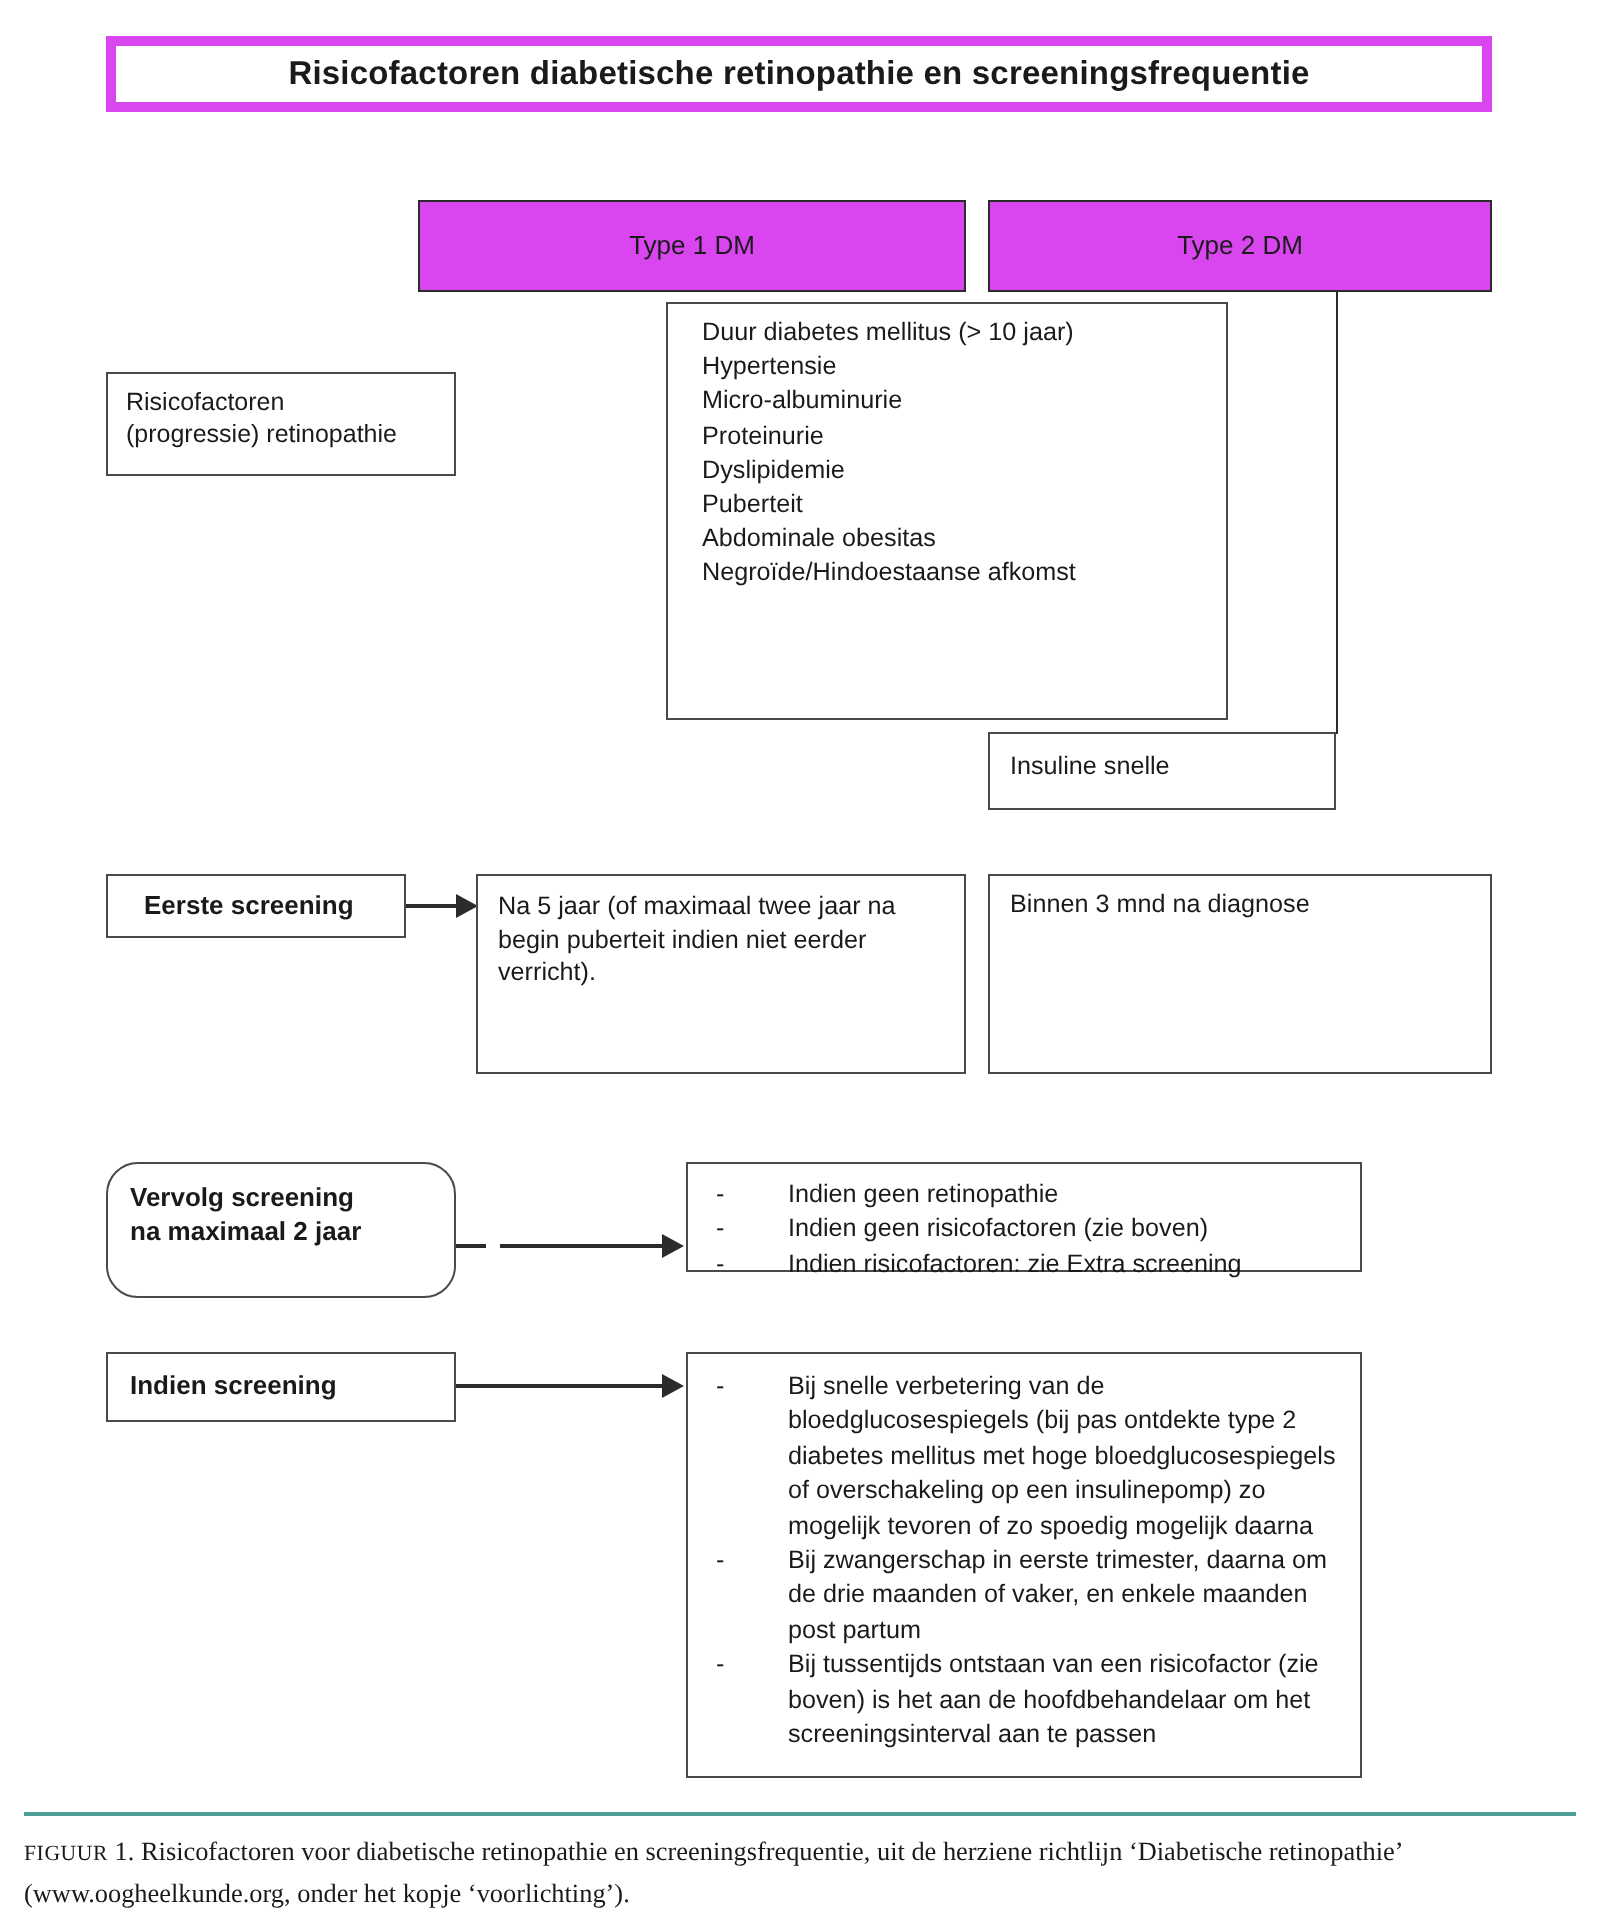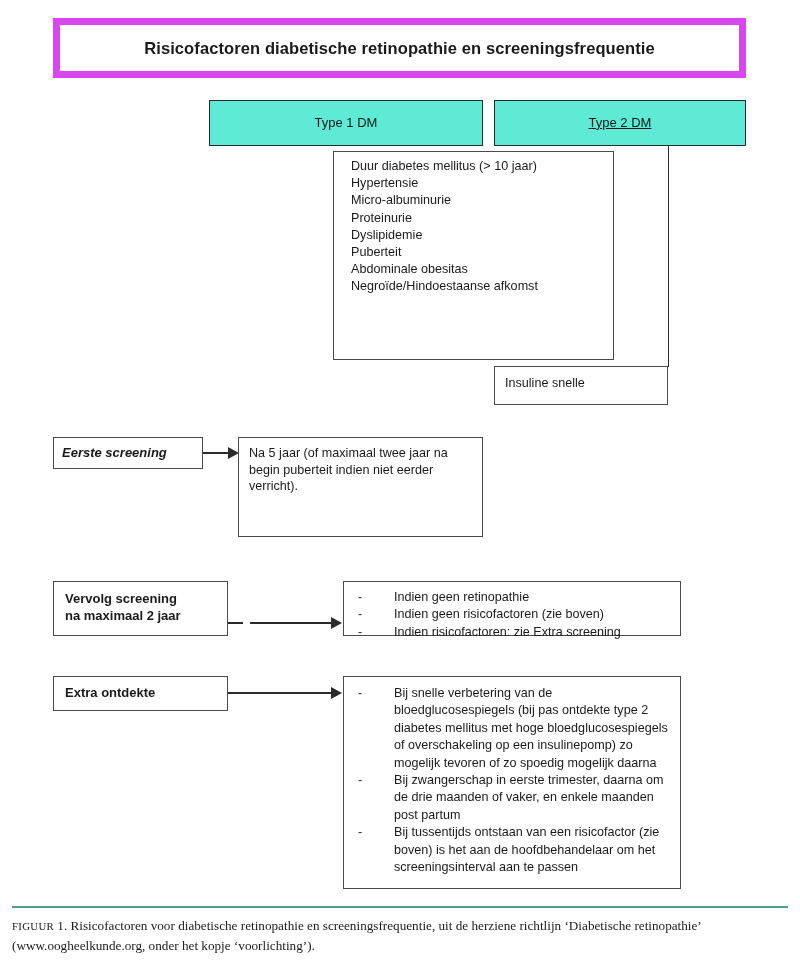--- a/index.html
+++ b/index.html
@@ -24,34 +24,34 @@
   .box {
     position: absolute;
     box-sizing: border-box;
     border: 1px solid #4a4a4a;
     background: #ffffff;
     font-size: 12.5px;
     line-height: 1.27;
     color: #1a1a1a;
   }
   .box.gray {
-    background: #5eead4;
+    background: #d946ef;
     border: 1px solid #2b2b2b;
   }
   .pad {
     padding: 6px 9px;
   }
 
   
   #title-box {
     left: 53px;
     top: 18px;
     width: 693px;
-    height: 60px;
-    border: 7px solid #d946ef;
+    height: 38px;
+    border: 5px solid #d946ef;
     display: flex;
     align-items: center;
     justify-content: center;
   }
   #title-text {
     font-size: 16.5px;
     font-weight: bold;
     letter-spacing: 0.1px;
     text-align: center;
   }
@@ -67,21 +67,20 @@
     justify-content: center;
   }
   #type2-box {
     left: 494px;
     top: 100px;
     width: 252px;
     height: 46px;
     display: flex;
     align-items: center;
     justify-content: center;
-    text-decoration: underline;
   }
   .colhead-text {
     font-size: 13px;
   }
 
   
   #riskfactor-label-box {
     left: 53px;
     top: 186px;
     width: 175px;
@@ -130,22 +129,21 @@
   .vline { width: 1px; }
 
   
   #eerste-label-box {
     left: 53px;
     top: 437px;
     width: 150px;
     height: 32px;
     display: flex;
     align-items: center;
-    padding-left: 8px;
-    font-style: italic;
+    padding-left: 18px;
   }
   #eerste-label-text {
     font-size: 13px;
     font-weight: bold;
   }
   #eerste-left-box {
     left: 238px;
     top: 437px;
     width: 245px;
     height: 100px;
@@ -162,22 +160,23 @@
     height: 100px;
     padding: 7px 10px 0 10px;
   }
   #eerste-right-text { font-size: 12.6px; }
 
   
   #vervolg-label-box {
     left: 53px;
     top: 581px;
     width: 175px;
-    height: 55px;
+    height: 68px;
     padding: 9px 0 0 11px;
+    border-radius: 16px;
   }
   #vervolg-label-text {
     font-size: 13px;
     font-weight: bold;
     white-space: pre-line;
     line-height: 1.3;
   }
   #vervolg-content-box {
     left: 343px;
     top: 581px;
@@ -278,20 +277,24 @@
     <div id="title-text">Risicofactoren diabetische retinopathie en screeningsfrequentie</div>
   </div>
 
   <div class="box gray" id="type1-box">
     <span class="colhead-text">Type 1 DM</span>
   </div>
   <div class="box gray" id="type2-box">
     <span class="colhead-text">Type 2 DM</span>
   </div>
 
+  <div class="box pad" id="riskfactor-label-box">
+    <div id="riskfactor-label-text">Risicofactoren
+(progressie) retinopathie</div>
+  </div>
 
   <div class="box" id="riskfactor-list-box">
     <ul id="riskfactor-list">
       <li>Duur diabetes mellitus (&gt; 10 jaar)</li>
       <li>Hypertensie</li>
       <li>Micro-albuminurie</li>
       <li>Proteinurie</li>
       <li>Dyslipidemie</li>
       <li>Puberteit</li>
       <li>Abdominale obesitas</li>
@@ -308,40 +311,43 @@
   <div class="box" id="eerste-label-box">
     <span id="eerste-label-text">Eerste screening</span>
   </div>
 
   <div class="arrow-line" style="left:203px; top:452px; width:27px;"></div>
   <div class="arrow-head" style="left:228px; top:447px;"></div>
 
   <div class="box" id="eerste-left-box">
     <div id="eerste-left-text">Na 5 jaar (of maximaal twee jaar na begin puberteit indien niet eerder verricht).</div>
   </div>
+  <div class="box" id="eerste-right-box">
+    <div id="eerste-right-text">Binnen 3 mnd na diagnose</div>
+  </div>
 
   <div class="box" id="vervolg-label-box">
     <div id="vervolg-label-text">Vervolg screening
 na maximaal 2 jaar</div>
   </div>
 
   <div class="arrow-line" style="left:228px; top:622px; width:107px;"></div>
   <div class="arrow-gap" style="left:243px; top:621px; width:7px;"></div>
   <div class="arrow-head" style="left:331px; top:617px;"></div>
 
   <div class="box" id="vervolg-content-box">
     <ul class="dash-list" id="vervolg-list">
       <li><span class="dash">-</span><span>Indien geen retinopathie</span></li>
       <li><span class="dash">-</span><span>Indien geen risicofactoren (zie boven)</span></li>
       <li><span class="dash">-</span><span>Indien risicofactoren: zie Extra screening</span></li>
     </ul>
   </div>
 
   <div class="box" id="extra-label-box">
-    <span id="extra-label-text">Extra ontdekte</span>
+    <span id="extra-label-text">Indien screening</span>
   </div>
 
   <div class="arrow-line" style="left:228px; top:692px; width:107px;"></div>
   <div class="arrow-head" style="left:331px; top:687px;"></div>
 
   <div class="box" id="extra-content-box">
     <ul class="dash-list" id="extra-list">
       <li><span class="dash">-</span><span>Bij snelle verbetering van de bloedglucosespiegels (bij pas ontdekte type 2 diabetes mellitus met hoge bloedglucosespiegels of overschakeling op een insulinepomp) zo mogelijk tevoren of zo spoedig mogelijk daarna</span></li>
       <li><span class="dash">-</span><span>Bij zwangerschap in eerste trimester, daarna om de drie maanden of vaker, en enkele maanden post partum</span></li>
       <li><span class="dash">-</span><span>Bij tussentijds ontstaan van een risicofactor (zie boven) is het aan de hoofdbehandelaar om het screeningsinterval aan te passen</span></li>

